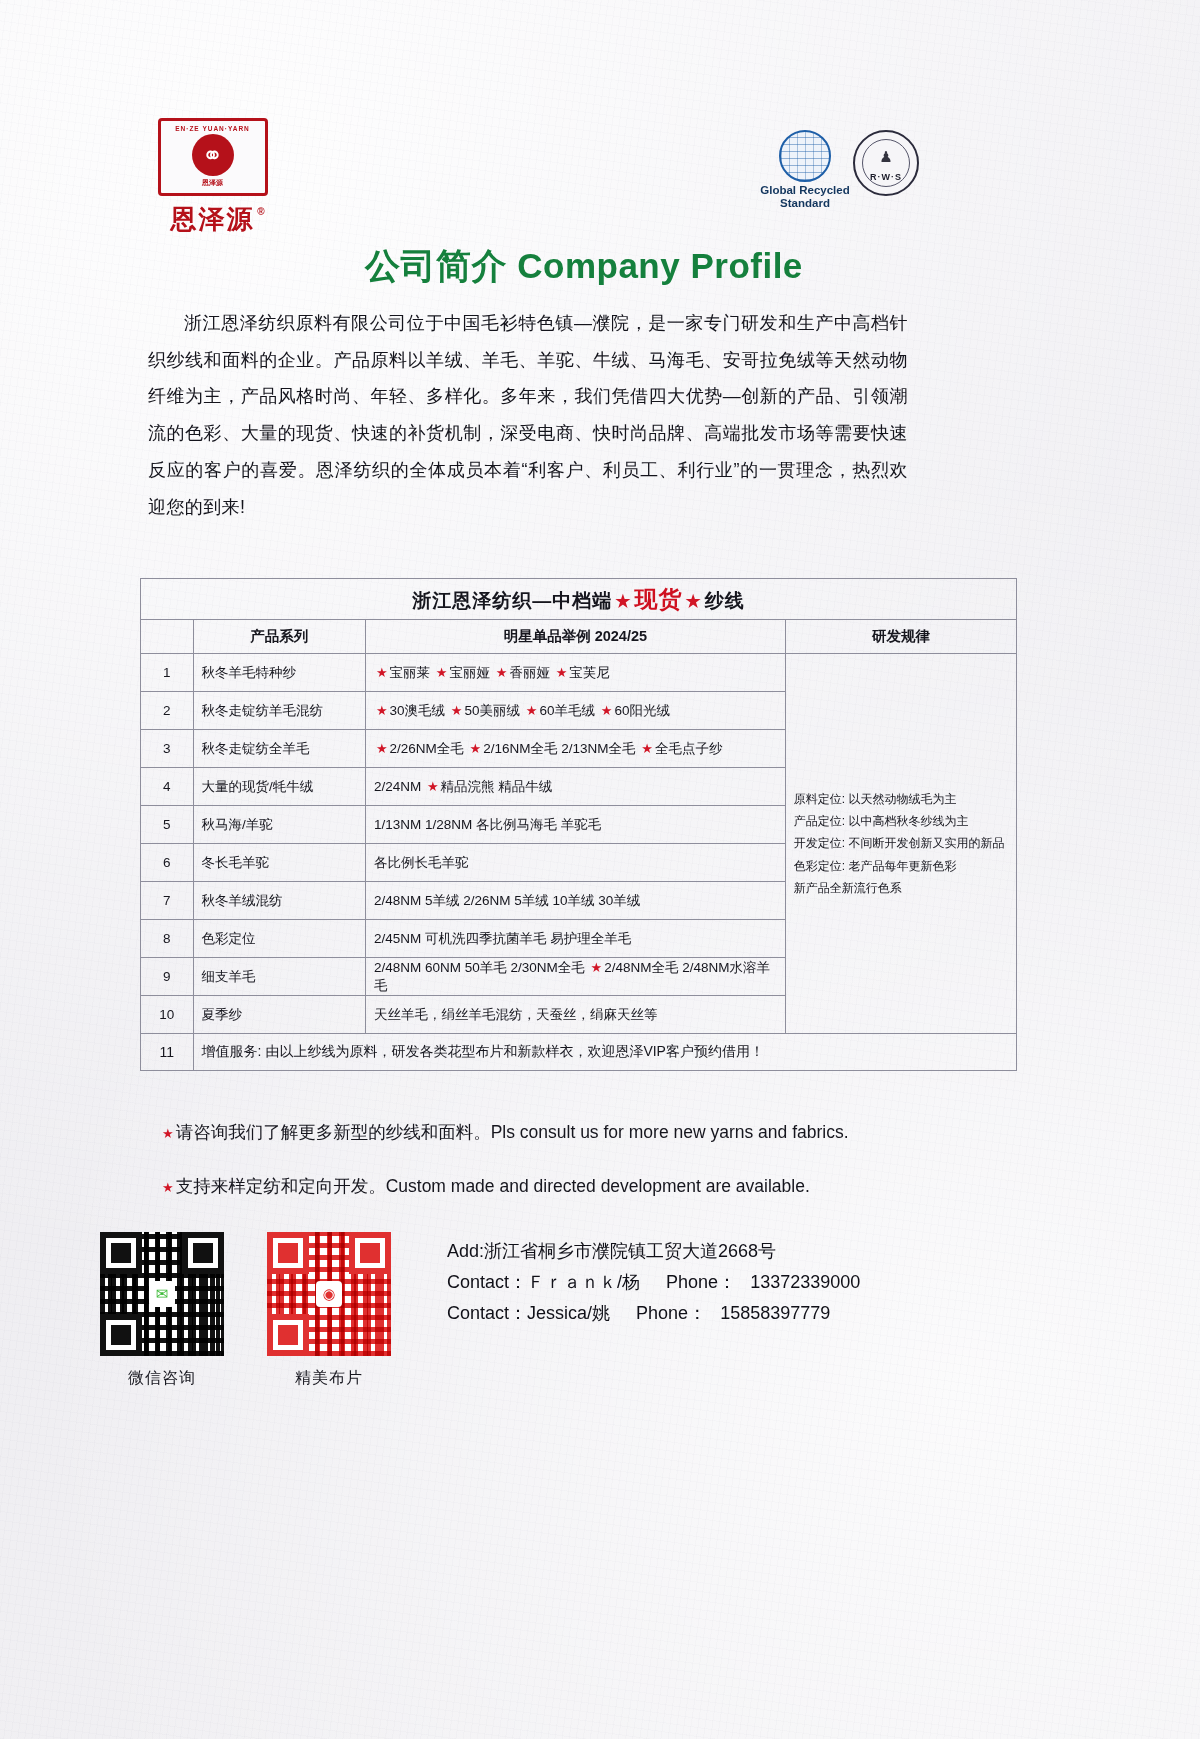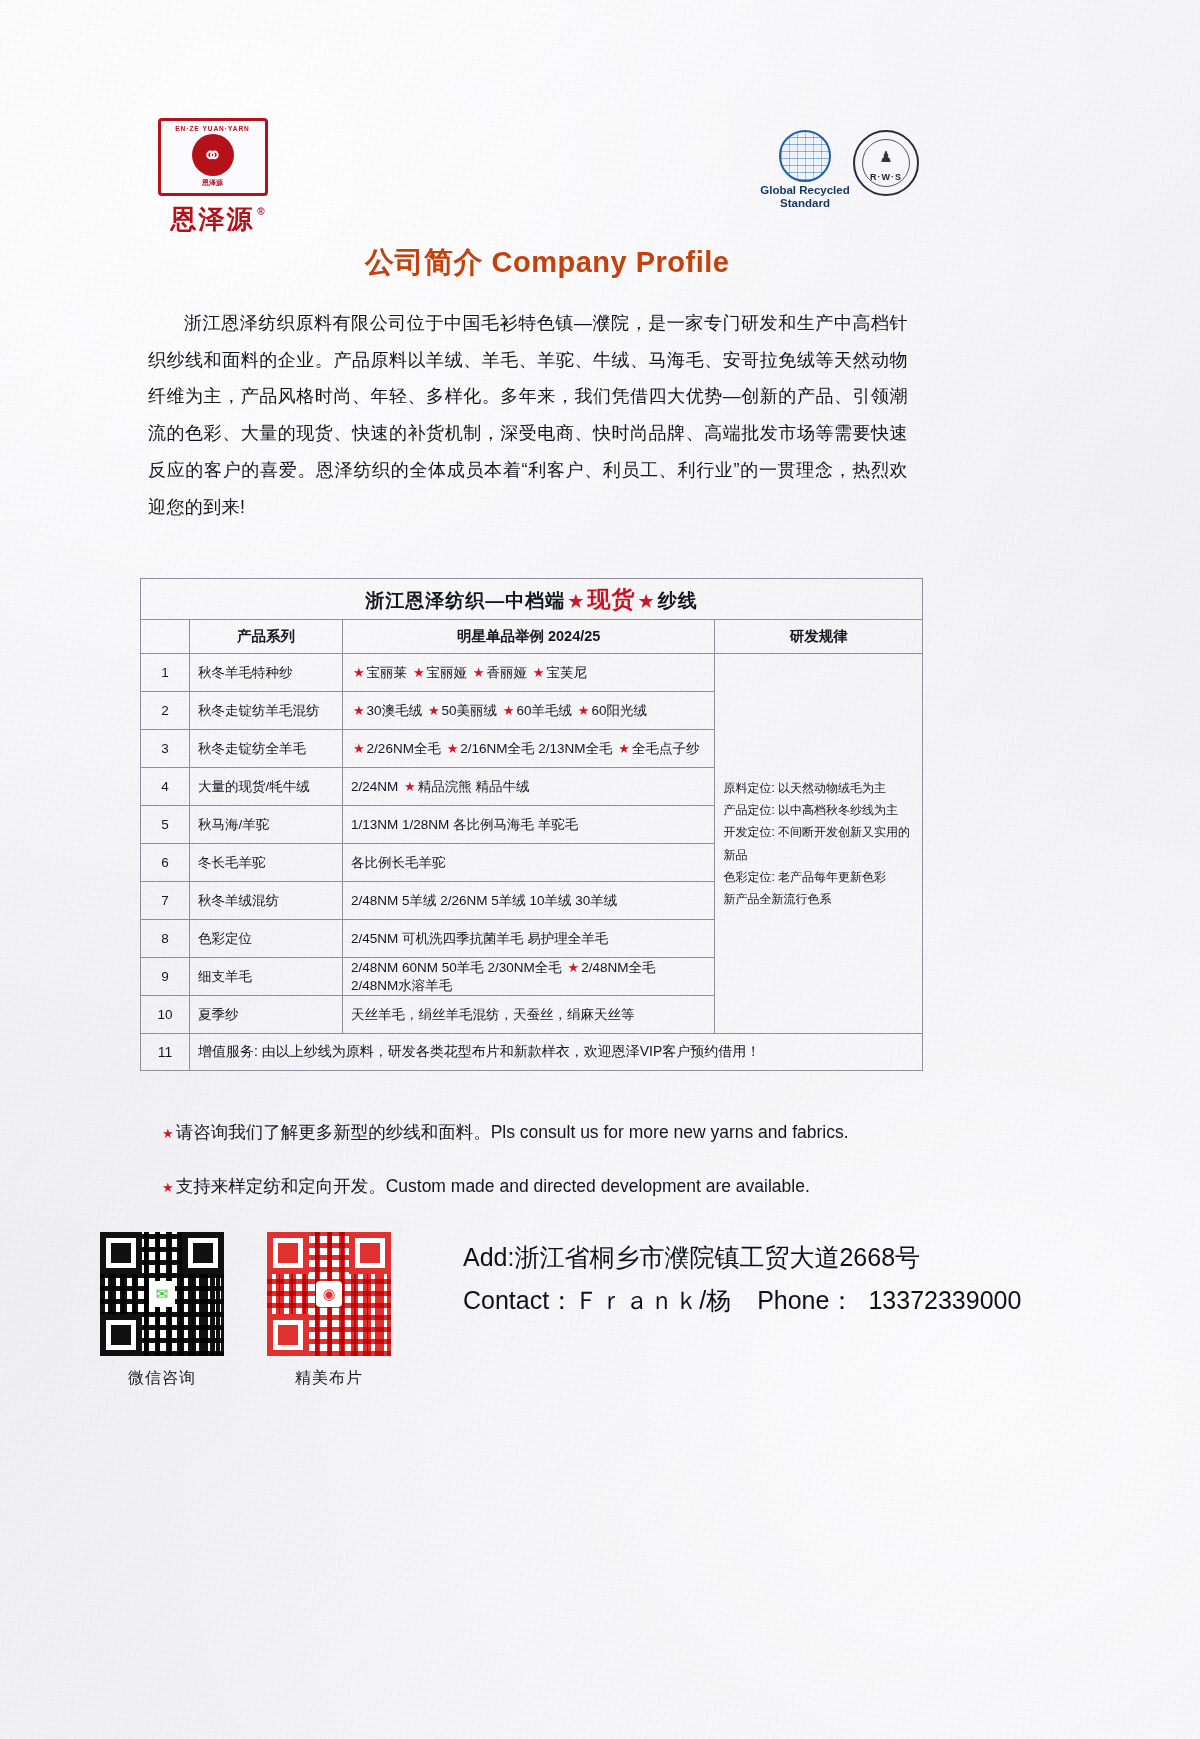--- a/index.html
+++ b/index.html
@@ -171,24 +171,24 @@
     top: 16px;
     font-size: 15px;
     color: #33333f;
   }
 
   
   .doc-title {
     position: absolute;
     top: 243px;
     left: 365px;
-    font-size: 29px;
+    font-size: 35px;
     font-weight: bold;
     letter-spacing: 0.5px;
-    color: #c2410c;
+    color: #15803d;
   }
 
   
   .intro {
     position: absolute;
     top: 305px;
     left: 148px;
     width: 760px;
     font-size: 18px;
     line-height: 2.04;
@@ -196,21 +196,21 @@
     text-indent: 2em;
     color: #14141c;
     letter-spacing: 0.4px;
   }
 
   
   .table-wrap {
     position: absolute;
     top: 578px;
     left: 140px;
-    width: 783px;
+    width: 877px;
   }
   table.yarn {
     width: 100%;
     border-collapse: collapse;
     background: transparent;
     font-size: 13.5px;
     color: #16161e;
   }
   table.yarn td, table.yarn th {
     border: 1px solid #8e8e9c;
@@ -341,23 +341,23 @@
   }
   .qr-fabric .center-logo { color: #e03030; }
   .qr .caption {
     margin-top: 12px;
     font-size: 16px;
     letter-spacing: 1px;
     color: #17171f;
   }
   .contact {
     position: absolute;
-    left: 463px;
+    left: 447px;
     top: 4px;
-    font-size: 25px;
+    font-size: 18px;
     line-height: 1.72;
     color: #101018;
     white-space: nowrap;
   }
   .contact .sp { display: inline-block; width: 26px; }
   .contact .sp-sm { display: inline-block; width: 14px; }
 </style>
 </head>
 <body>
 
@@ -521,16 +521,19 @@
       <div class="caption">精美布片</div>
     </div>
 
     <div class="contact">
       <div>
         <span>Add:</span><span>浙江省桐乡市濮院镇工贸大道2668号</span>
       </div>
       <div>
         <span>Contact：</span><span>Ｆｒａｎｋ/杨</span><span class="sp"></span><span>Phone：</span><span class="sp-sm"></span><span>13372339000</span>
       </div>
+      <div>
+        <span>Contact：</span><span>Jessica/姚</span><span class="sp"></span><span>Phone：</span><span class="sp-sm"></span><span>15858397779</span>
+      </div>
     </div>
   </div>
 
 </div>
 
 </body></html>

